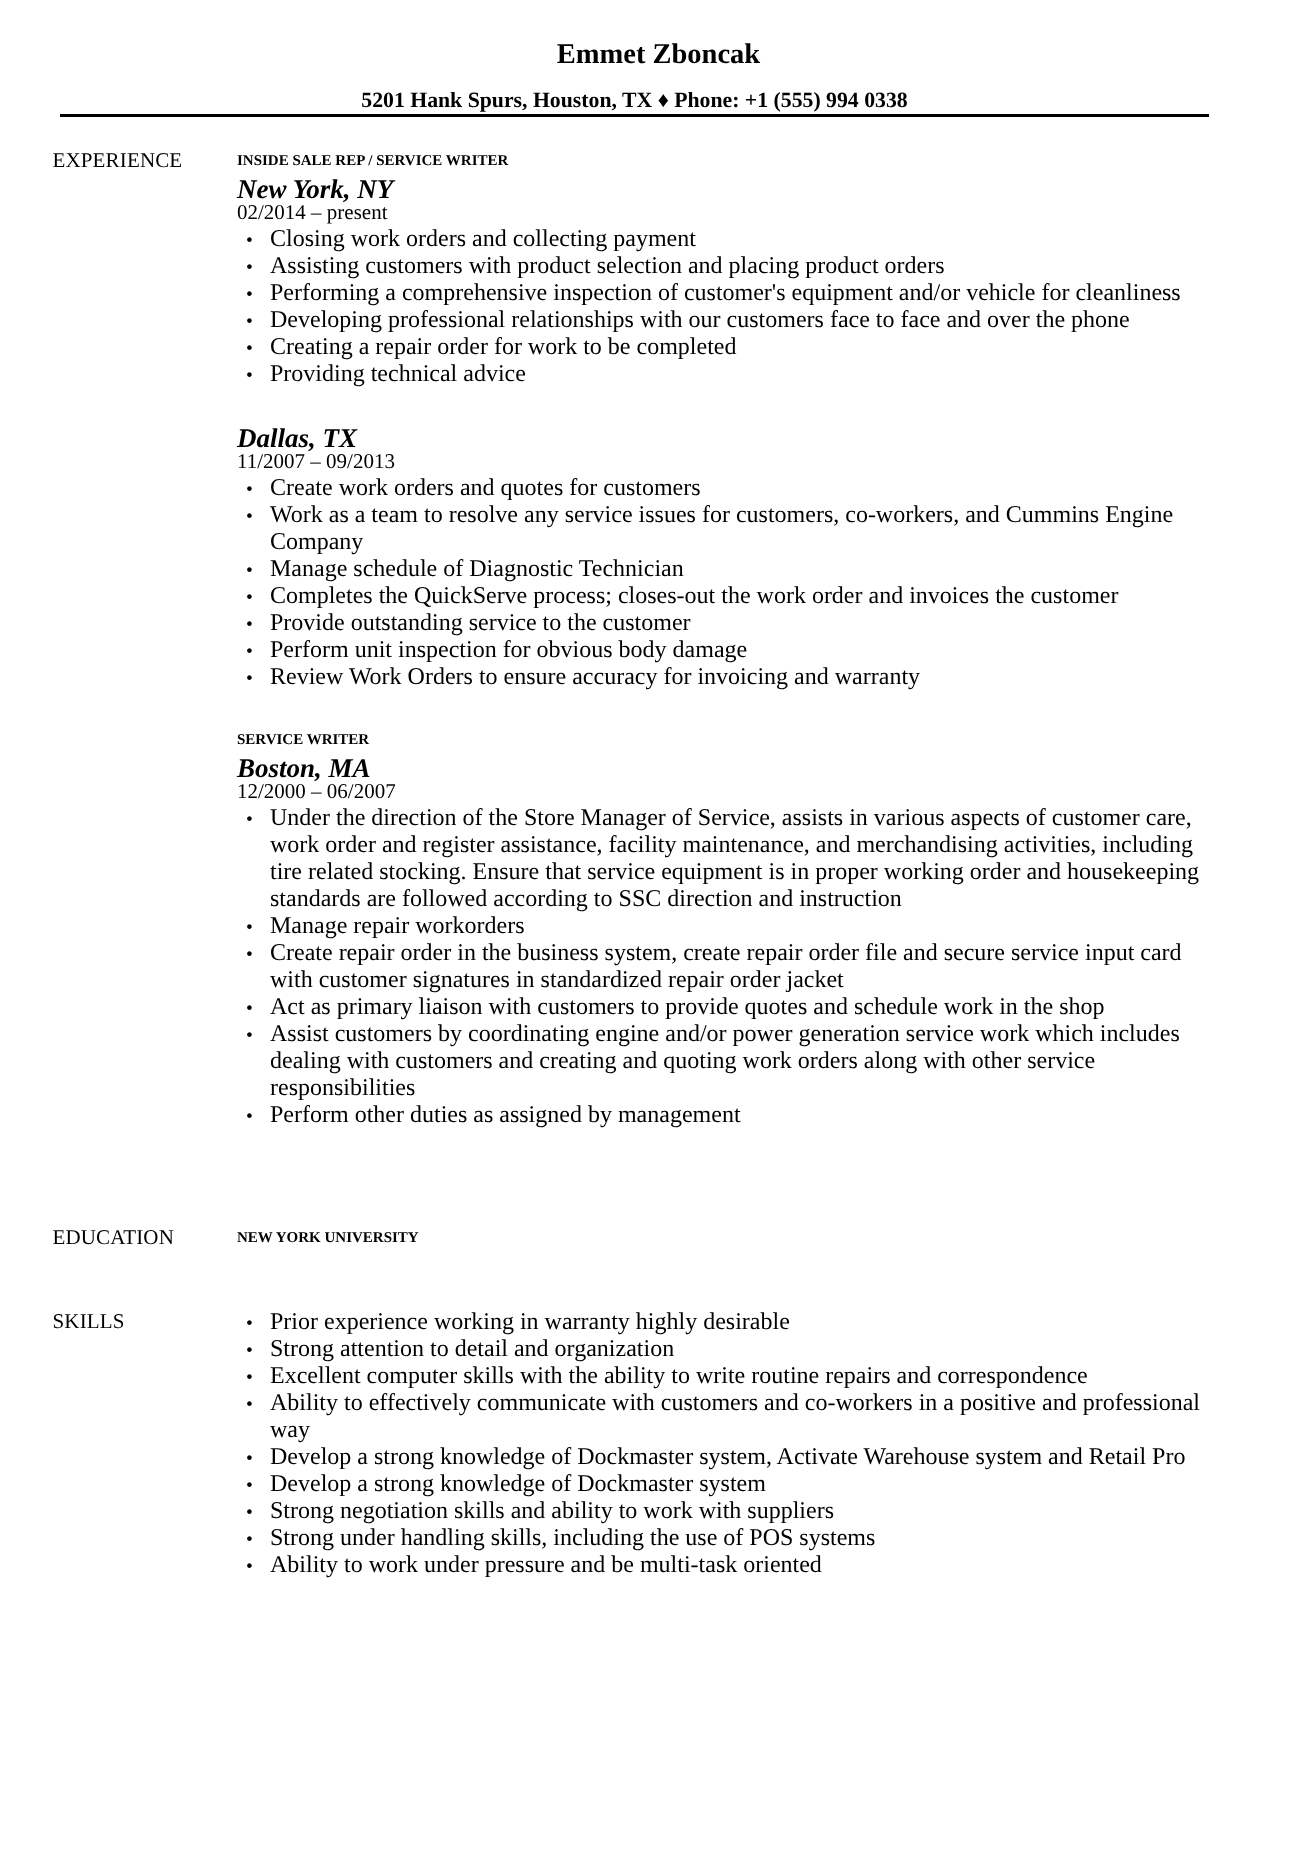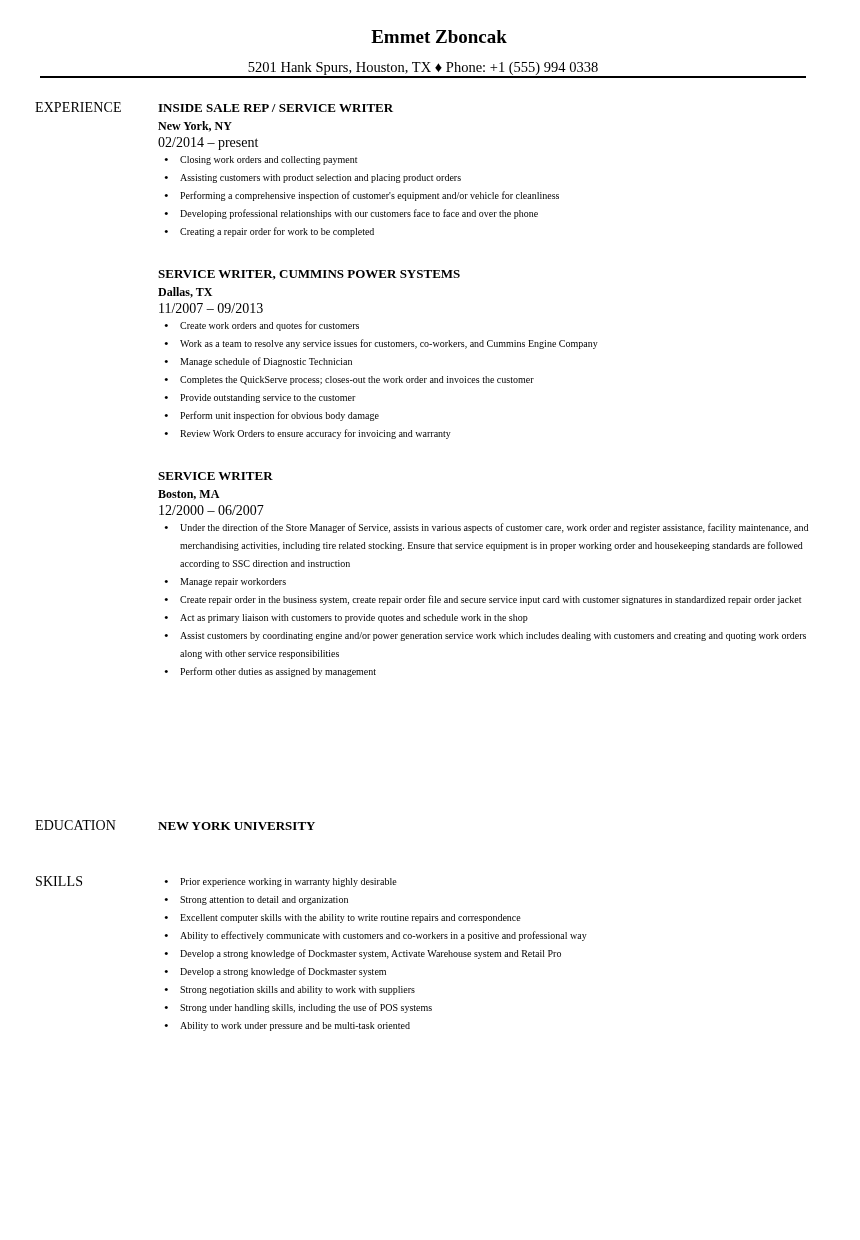--- a/index.html
+++ b/index.html
@@ -31,21 +31,21 @@
       font-weight: bold;
       line-height: 24px;
     }
     .contact {
       position: absolute;
       top: 58px;
       left: 0;
       width: 846px;
       text-align: center;
       font-size: 14.5px;
-      font-weight: normal;
+      font-weight: bold;
       line-height: 18px;
     }
     .rule {
       position: absolute;
       top: 76px;
       left: 40px;
       width: 766px;
       height: 2px;
       background: #000000;
     }
@@ -66,42 +66,43 @@
     .section-body {
       position: absolute;
       left: 158px;
       top: 0;
       width: 660px;
     }
     .job {
       margin-bottom: 24px;
     }
     .job-title, .edu-school {
-      font-size: 13px;
+      font-size: 10px;
       font-weight: bold;
       line-height: 18px;
     }
     .job-location, .edu-degree {
-      font-size: 12px;
+      font-size: 18px;
       font-weight: bold;
       line-height: 18px;
+      font-style: italic;
     }
     .job-dates {
       font-size: 14px;
       line-height: 16px;
     }
     ul.bullets {
       list-style: none;
       margin: 0;
       padding: 0;
     }
     ul.bullets li {
       position: relative;
       padding-left: 22px;
-      font-size: 10px;
+      font-size: 16px;
       line-height: 18px;
     }
     ul.bullets li::before {
       content: "\2022";
       position: absolute;
       left: 6px;
       top: 0;
       font-size: 13px;
     }
   </style>
@@ -121,25 +122,25 @@
     <div class="job">
       <div class="job-title">INSIDE SALE REP / SERVICE WRITER</div>
       <div class="job-location">New York, NY</div>
       <div class="job-dates">02/2014 – present</div>
       <ul class="bullets">
         <li>Closing work orders and collecting payment</li>
         <li>Assisting customers with product selection and placing product orders</li>
         <li>Performing a comprehensive inspection of customer's equipment and/or vehicle for cleanliness</li>
         <li>Developing professional relationships with our customers face to face and over the phone</li>
         <li>Creating a repair order for work to be completed</li>
+        <li>Providing technical advice</li>
       </ul>
     </div>
 
     <div class="job">
-      <div class="job-title">SERVICE WRITER, CUMMINS POWER SYSTEMS</div>
       <div class="job-location">Dallas, TX</div>
       <div class="job-dates">11/2007 – 09/2013</div>
       <ul class="bullets">
         <li>Create work orders and quotes for customers</li>
         <li>Work as a team to resolve any service issues for customers, co-workers, and Cummins Engine Company</li>
         <li>Manage schedule of Diagnostic Technician</li>
         <li>Completes the QuickServe process; closes-out the work order and invoices the customer</li>
         <li>Provide outstanding service to the customer</li>
         <li>Perform unit inspection for obvious body damage</li>
         <li>Review Work Orders to ensure accuracy for invoicing and warranty</li>

